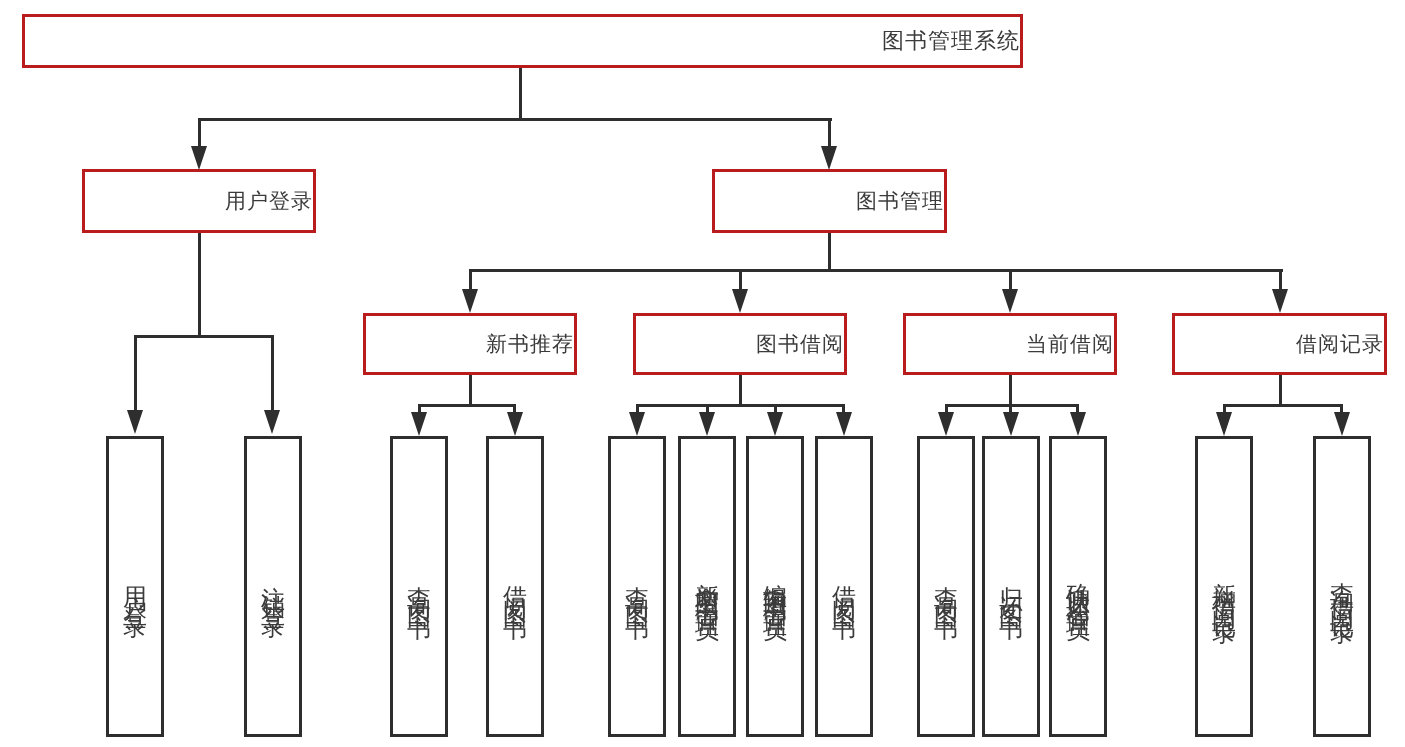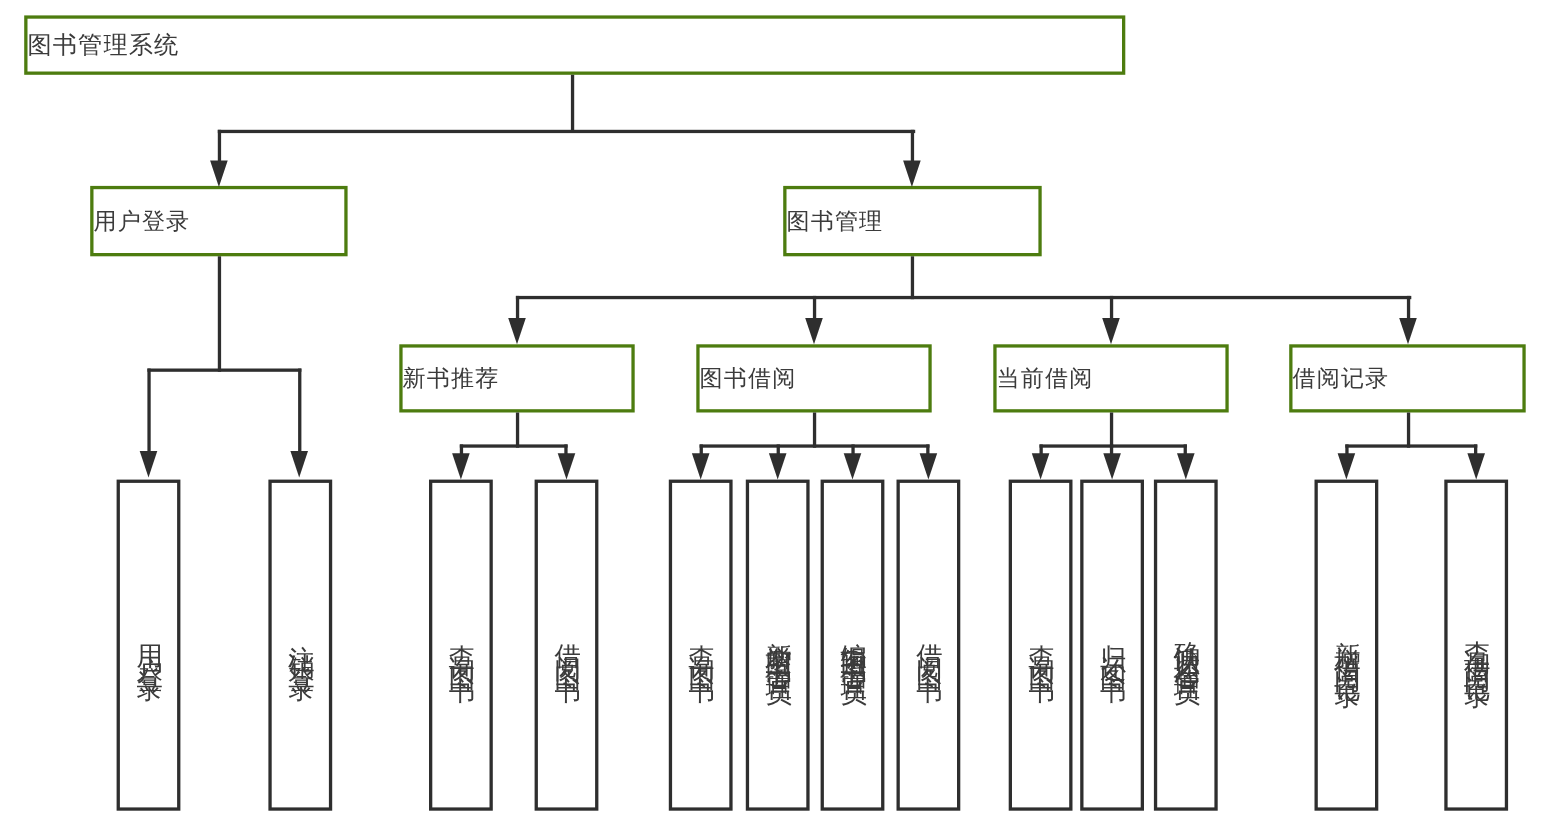--- a/index.html
+++ b/index.html
@@ -11,24 +11,24 @@
     width: 1405px;
     height: 747px;
     background: #ffffff;
     overflow: hidden;
   }
 
   
   .node {
     position: absolute;
     background: #ffffff;
-    border: 3px solid #4d7c0f;
+    border: 3px solid #b91c1c;
     display: flex;
     align-items: center;
-    justify-content: flex-start;
+    justify-content: flex-end;
     color: #3b3b3b;
   }
   .node.root  { font-size: 22px; letter-spacing: 1px; }
   .node.lvl   { font-size: 21px; letter-spacing: 1px; }
 
   .leaf {
     position: absolute;
     width: 58px;
     height: 301px;
     background: #ffffff;

